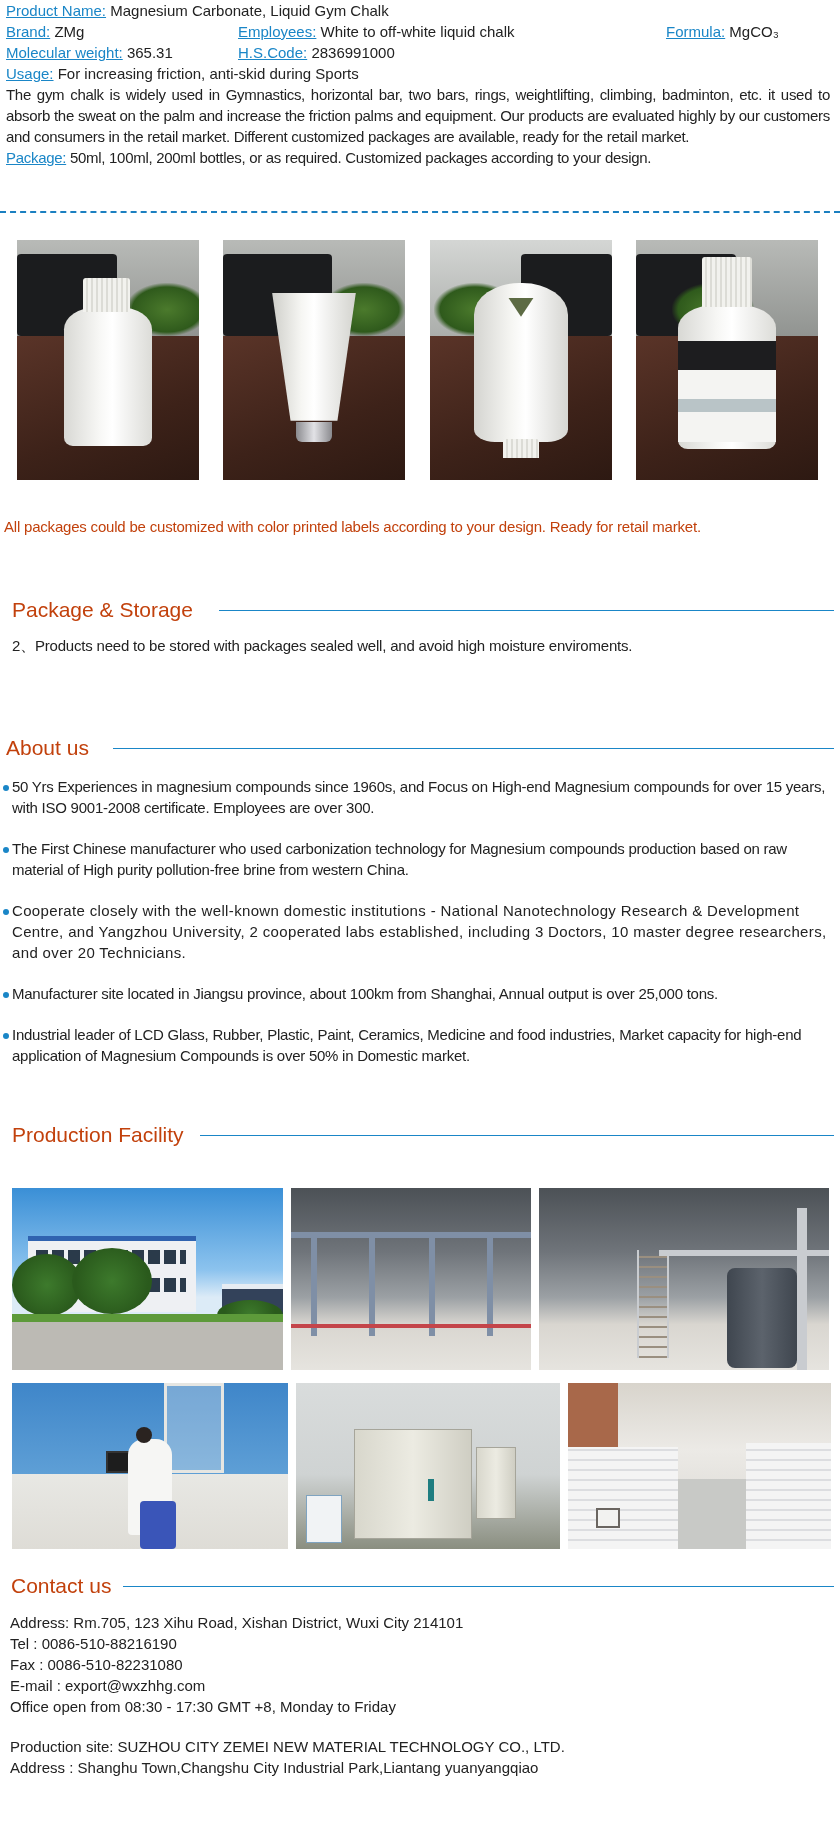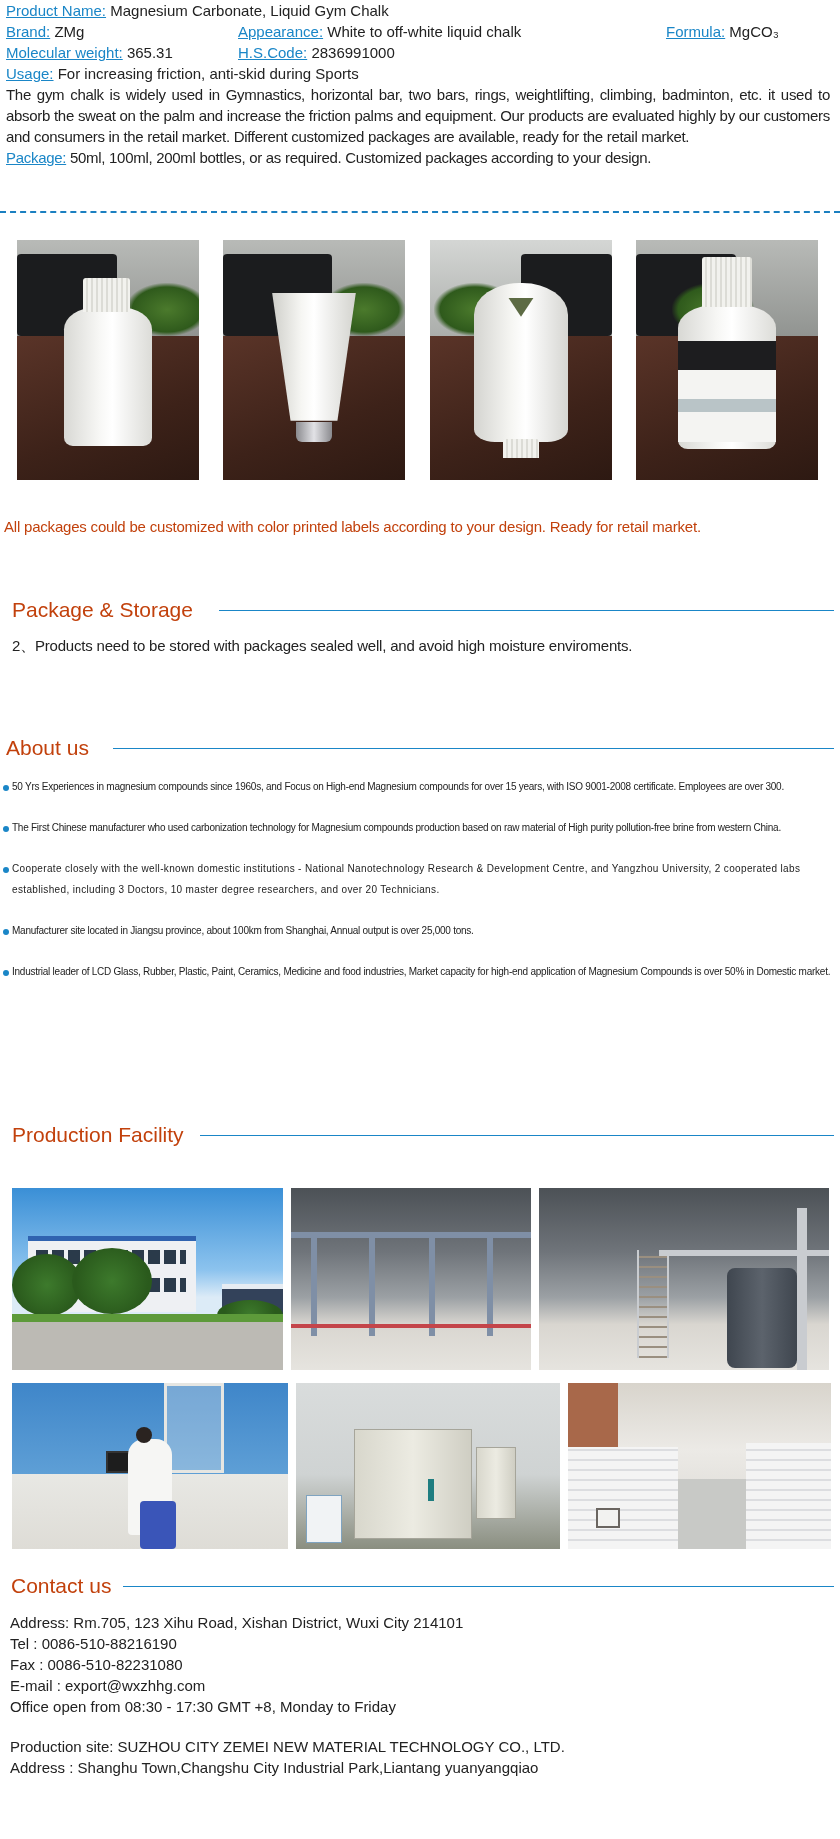--- a/index.html
+++ b/index.html
@@ -40,21 +40,21 @@
 
   
   .sec-head { position: absolute; display: flex; align-items: center; width: 840px; }
   .sec-head .title { color: #c2410c; font-size: 21px; white-space: nowrap; }
   .sec-head .rule { flex: 1; height: 1px; background: #1a86c7; margin-left: 26px; margin-right: 6px; }
 
   .pk-list { position: absolute; top: 636px; left: 12px; font-size: 15px; line-height: 20px; letter-spacing: -0.2px; }
 
   
   .about { position: absolute; top: 776px; left: 2px; width: 832px; }
-  .about-item { position: relative; padding-left: 10px; font-size: 10px; line-height: 21px; margin-bottom: 20px; letter-spacing: -0.25px; }
+  .about-item { position: relative; padding-left: 10px; font-size: 15px; line-height: 21px; margin-bottom: 20px; letter-spacing: -0.25px; }
   .about-item .dot { position: absolute; left: 1px; top: 9px; width: 6px; height: 6px; border-radius: 50%; background: #1a86c7; }
   .about-item.wide { letter-spacing: 0.35px; }
 
   
   .fac { position: absolute; overflow: hidden; }
   .sky { background: linear-gradient(180deg,#3a8fd6 0%, #8cc3ee 45%, #dcebf7 60%); }
   .bldg { position: absolute; background: #eef0f3; border-top: 5px solid #2f63b0; }
   .win { position: absolute; background: repeating-linear-gradient(90deg,#2a3a4a 0 12px,#eef0f3 12px 16px); }
   .tree { position: absolute; border-radius: 50%; background: radial-gradient(circle,#3d7a2c 0%, #2a5a1c 70%); }
   .ground { position: absolute; left: 0; width: 100%; background: #bcbab4; }
@@ -76,21 +76,21 @@
 
 <div class="specs">
   <div class="spec-row">
     <span class="lbl">Product Name:</span>
     <span class="val">Magnesium Carbonate, Liquid Gym Chalk</span>
   </div>
   <div class="spec-row">
     <span class="lbl">Brand:</span>
     <span class="val">ZMg</span>
     <span class="c2">
-      <span class="lbl">Appearance:</span>
+      <span class="lbl">Employees:</span>
       <span class="val">White to off-white liquid chalk</span>
     </span>
     <span class="c3">
       <span class="lbl">Formula:</span>
       <span class="val">MgCO₃</span>
     </span>
   </div>
   <div class="spec-row">
     <span class="lbl">Molecular weight:</span>
     <span class="val">365.31</span>

